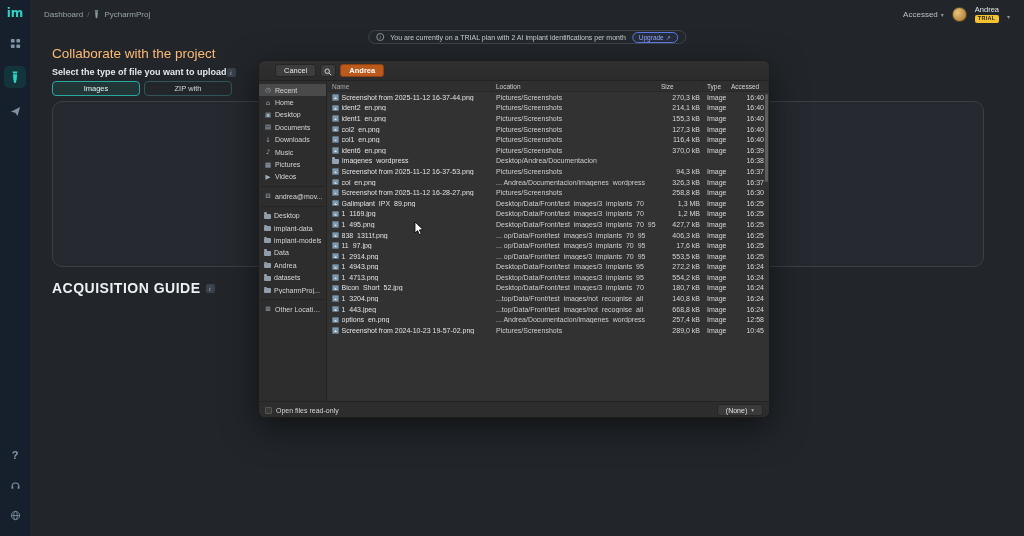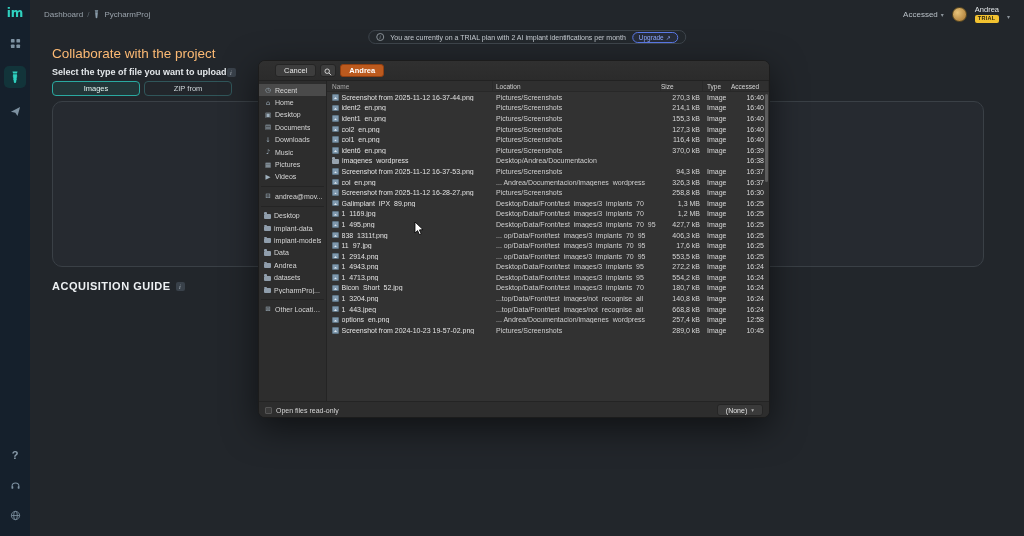--- a/index.html
+++ b/index.html
@@ -62,21 +62,21 @@
   .info-badge::before{ content:"i"; font-style:italic; font-family:"DejaVu Serif",serif;}
   .upload-options{ position:absolute; left:52px; top:81px; display:flex; gap:4px;}
   .upload-btn{ width:88px; height:15px; font-size:7.5px; color:#cfd6da; border-radius:4px;
     background:transparent; border:1px solid #30565a; cursor:pointer; font-family:inherit;}
   .upload-btn.active{ border-color:#2aa9a0; background:rgba(42,169,160,.12); color:#e6f4f2;}
   .dropzone{ position:absolute; left:52px; top:101px; width:932px; height:166px;
     border:1px solid #3a4046; border-radius:10px; background:#262a30;
     display:flex; flex-direction:column; align-items:center; justify-content:center; gap:8px;}
   .dropzone-text{ font-size:9px; color:#858d95;}
   .guide-row{ position:absolute; left:52px; top:280px; display:flex; align-items:center; gap:5px;}
-  .guide-title{ font-size:11px; font-weight:bold; letter-spacing:.5px; color:#eef1f4;}
+  .guide-title{ font-size:14px; font-weight:bold; letter-spacing:.5px; color:#eef1f4;}
 
   
   .dialog{ position:absolute; left:258px; top:60px; width:512px; height:358px;
     border-radius:7px; overflow:hidden; background:#323232; z-index:10;
     border:1px solid #1c1c1c; box-shadow:0 10px 34px rgba(0,0,0,.55);}
   .dlg-header{ height:20px; background:linear-gradient(#303030,#2b2b2b);
     border-bottom:1px solid #222; display:flex; align-items:center; padding:0 16px; gap:4px;}
   .dlg-title{ flex:1; text-align:center; font-size:8.5px; font-weight:bold; color:#ececec;}
   .gtk-btn{ font-size:7.5px; color:#e6e6e6; background:#3d3d3d; border:1px solid #252525;
     border-radius:3px; padding:2px 8px; cursor:pointer; font-family:inherit; line-height:1;}
@@ -221,21 +221,21 @@
   </span>
 </div>
 
 <h1 class="page-title">Collaborate with the project</h1>
 <div class="subtitle-row">
   <span class="subtitle">Select the type of file you want to upload</span>
   <span class="info-badge"></span>
 </div>
 <div class="upload-options">
     <button class="upload-btn active">Images</button>
-    <button class="upload-btn">ZIP from</button>
+    <button class="upload-btn">ZIP with</button>
   </div>
 <div class="dropzone">
   <span>
     <svg width="40" height="32" viewBox="0 0 40 32" fill="none" stroke="#565d64" stroke-width="2">
       <rect x="1.5" y="1.5" width="37" height="29" rx="4"></rect>
       <circle cx="13" cy="11" r="3.2"></circle>
       <path d="M6 27 L16 17 L23 24 L29 18 L36 25"></path>
     </svg>
   </span>
   <span class="dropzone-text">Drop your image here</span>

